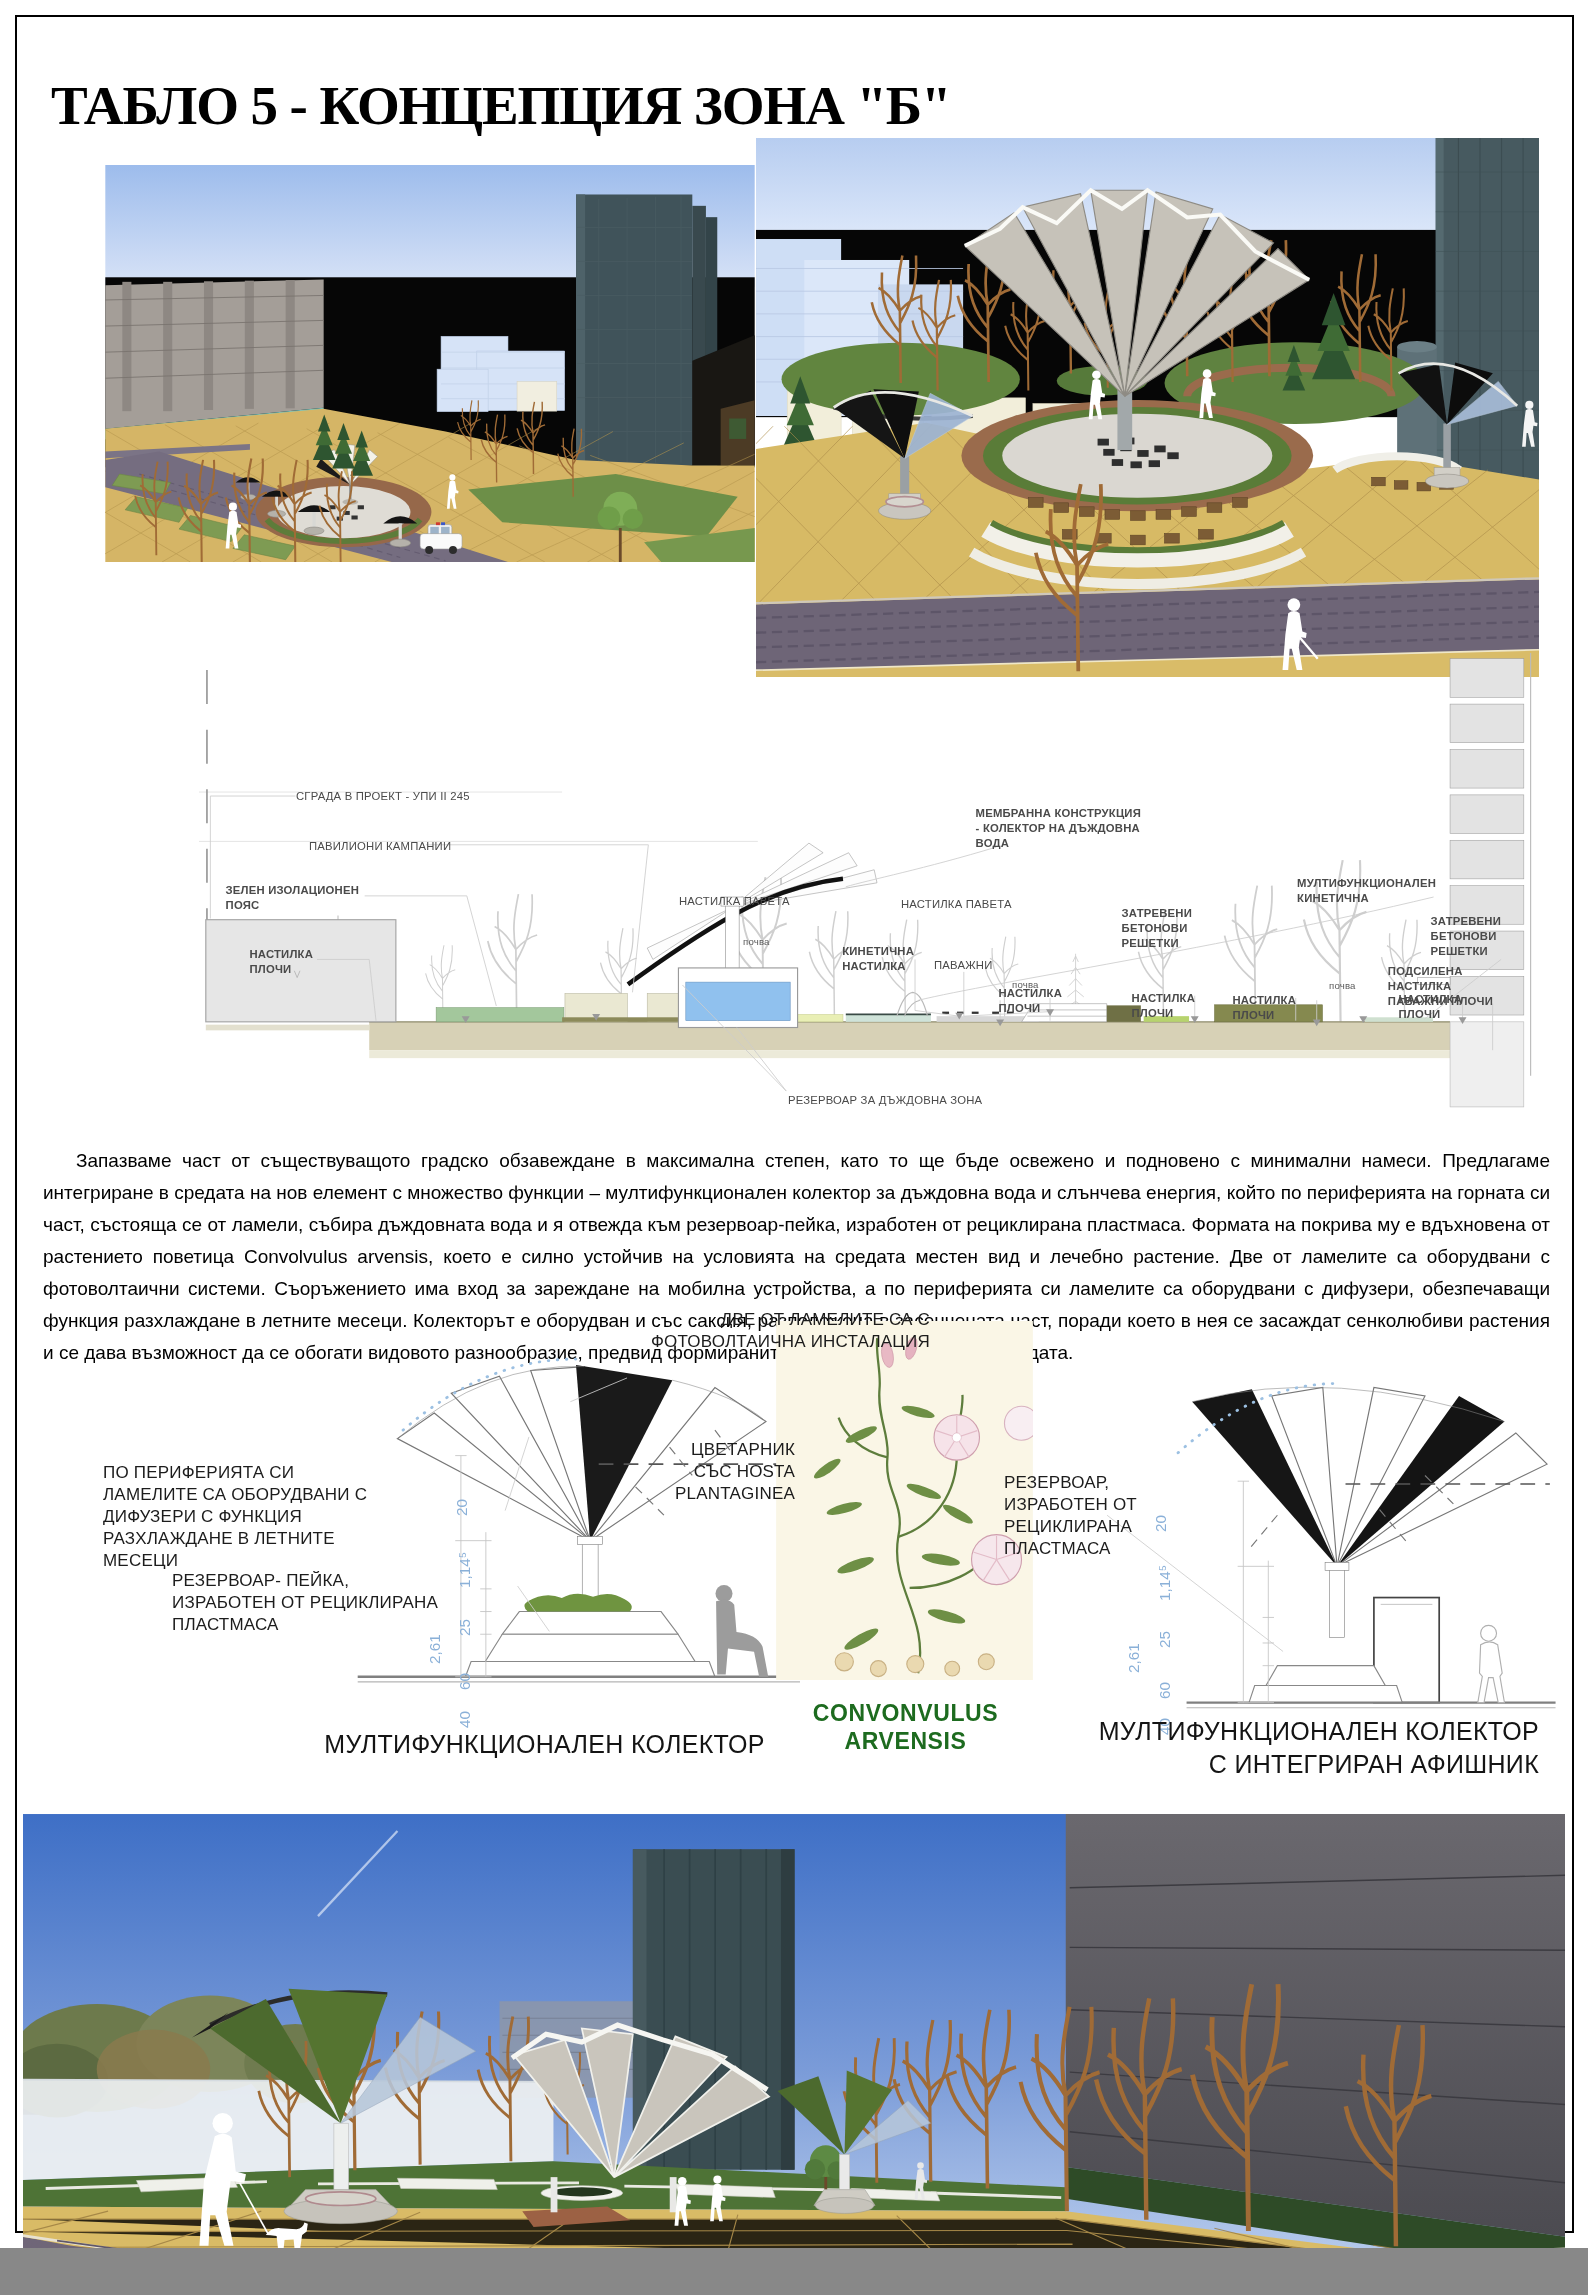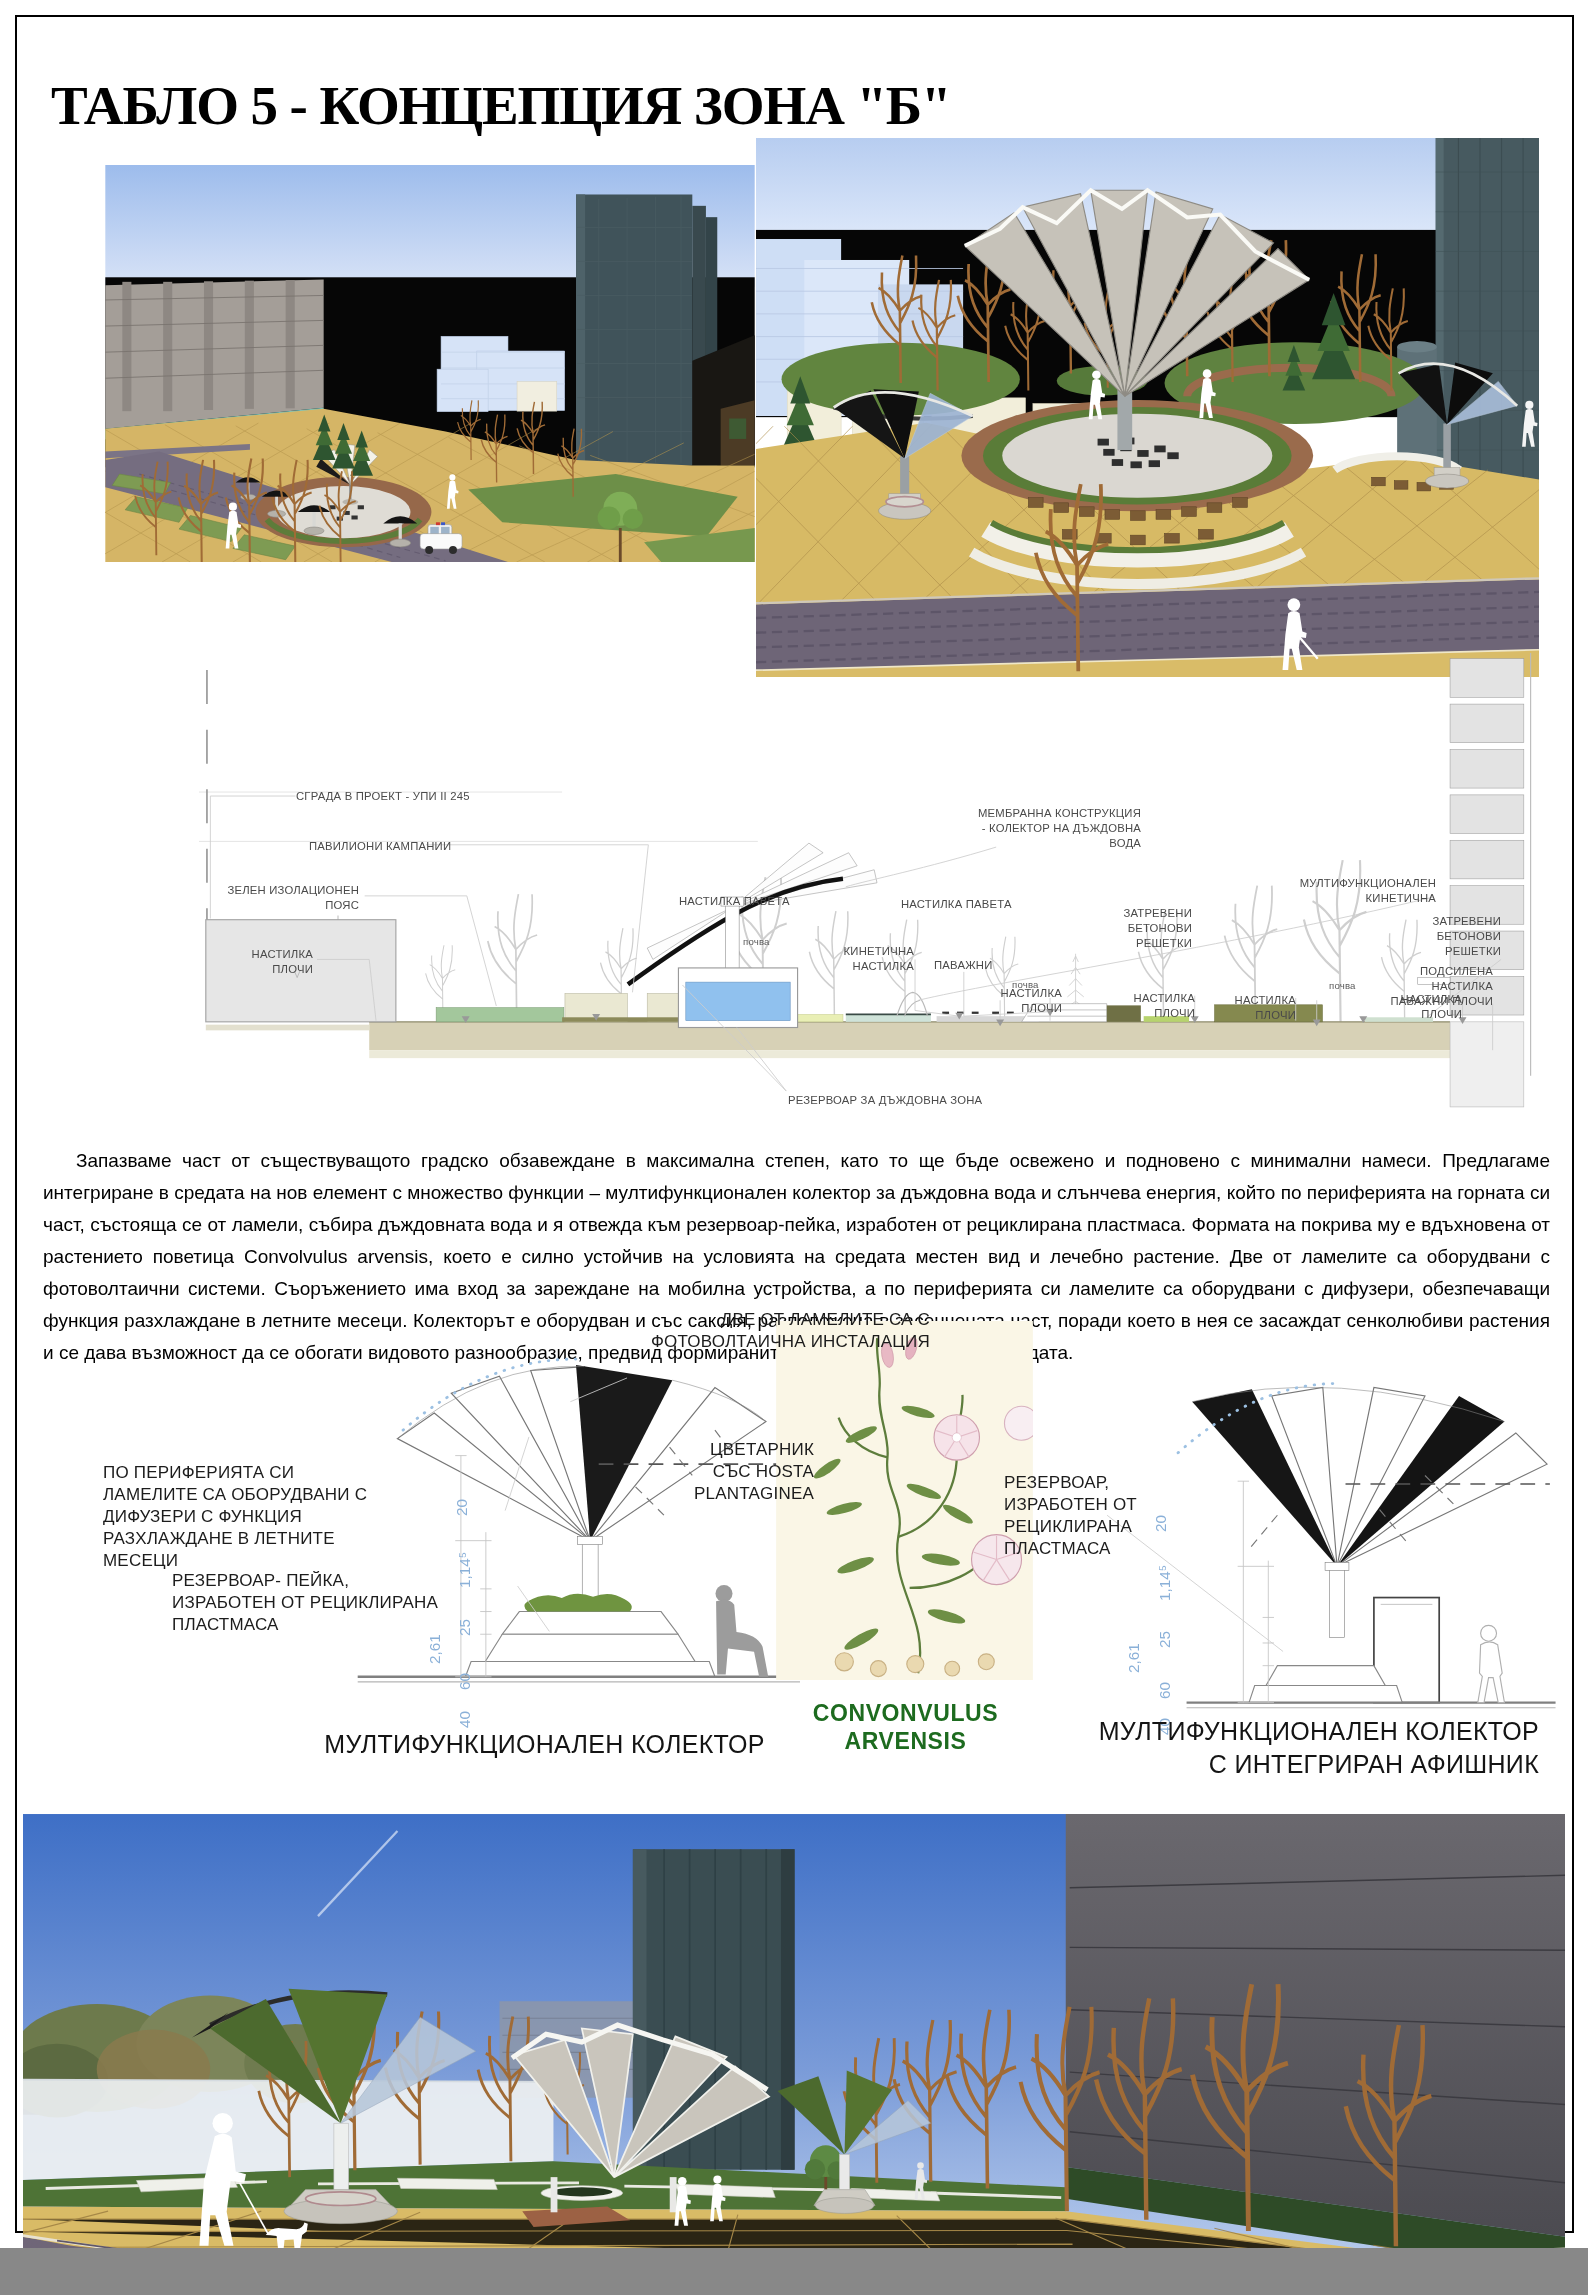--- a/index.html
+++ b/index.html
@@ -1,21 +1,21 @@
 <!DOCTYPE html>
 <html style="font-size:9px"><head>
 <meta charset="utf-8">
 <style>
   html,body{margin:0;padding:0;background:#888;}
   .board{position:relative;width:1589px;height:2248px;background:#fff;font-family:"Liberation Sans",sans-serif;overflow:hidden;}
   .frame{position:absolute;left:14.8px;top:14.8px;right:14.8px;bottom:14.8px;border:2.8px solid #000;pointer-events:none;}
   .title{position:absolute;left:51px;top:37px;font-family:"Liberation Serif",serif;font-weight:bold;font-size:55px;color:#000;letter-spacing:-1.1px;white-space:nowrap;}
   .img{position:absolute;}
   .lbl{position:absolute;font-size:11.3px;line-height:14.8px;color:#4a4a4a;white-space:pre-line;letter-spacing:0.2px;}
-  .lbl.r{text-align:right;}
+  .lbl.r{text-align:left;font-weight:bold;}
   .lbl.sm{font-size:9.6px;color:#5a5a5a;margin-left:12px;}
   .para{position:absolute;left:43px;top:1126px;width:1507px;font-size:19px;line-height:32px;color:#000;text-align:justify;text-indent:33px;}
   .dlbl{position:absolute;font-size:17px;line-height:22px;color:#1c1c1c;white-space:pre-line;letter-spacing:0.2px;}
   .dlbl.r{text-align:right;}
   .dim{position:absolute;font-size:15.3px;color:#8ab0d8;transform:rotate(-90deg);transform-origin:left bottom;white-space:nowrap;}
   .cap{position:absolute;font-size:25px;color:#141414;letter-spacing:0.3px;}
   .cap.c{text-align:center;}
   .cap.r{text-align:right;white-space:pre-line;line-height:33px;}
   .plantcap{position:absolute;font-size:23px;line-height:28px;font-weight:bold;color:#1d6b1f;text-align:center;white-space:pre-line;letter-spacing:0.6px;}
 </style>
@@ -691,21 +691,21 @@
   <div class="dlbl" style="left:103px;top:1462px">ПО ПЕРИФЕРИЯТА СИ
 ЛАМЕЛИТЕ СА ОБОРУДВАНИ С
 ДИФУЗЕРИ С ФУНКЦИЯ
 РАЗХЛАЖДАНЕ В ЛЕТНИТЕ
 МЕСЕЦИ</div>
   <div class="dlbl" style="left:172px;top:1570px">РЕЗЕРВОАР-  ПЕЙКА,
 ИЗРАБОТЕН ОТ РЕЦИКЛИРАНА
 ПЛАСТМАСА</div>
   <div class="dlbl r" style="right:659px;top:1309px">ДВЕ ОТ ЛАМЕЛИТЕ СА С
 ФОТОВОЛТАИЧНА ИНСТАЛАЦИЯ</div>
-  <div class="dlbl r" style="right:775px;top:1439px">ЦВЕТАРНИК
+  <div class="dlbl r" style="right:794px;top:1439px">ЦВЕТАРНИК
 СЪС  HOSTA
 PLANTAGINEA</div>
   <div class="dlbl" style="left:1004px;top:1472px">РЕЗЕРВОАР,
 ИЗРАБОТЕН ОТ
 РЕЦИКЛИРАНА
 ПЛАСТМАСА</div>
 
   <span class="dim" style="left:471px;top:1498px">20</span>
   <span class="dim" style="left:474px;top:1570px">1,14⁵</span>
   <span class="dim" style="left:474px;top:1618px">25</span>

